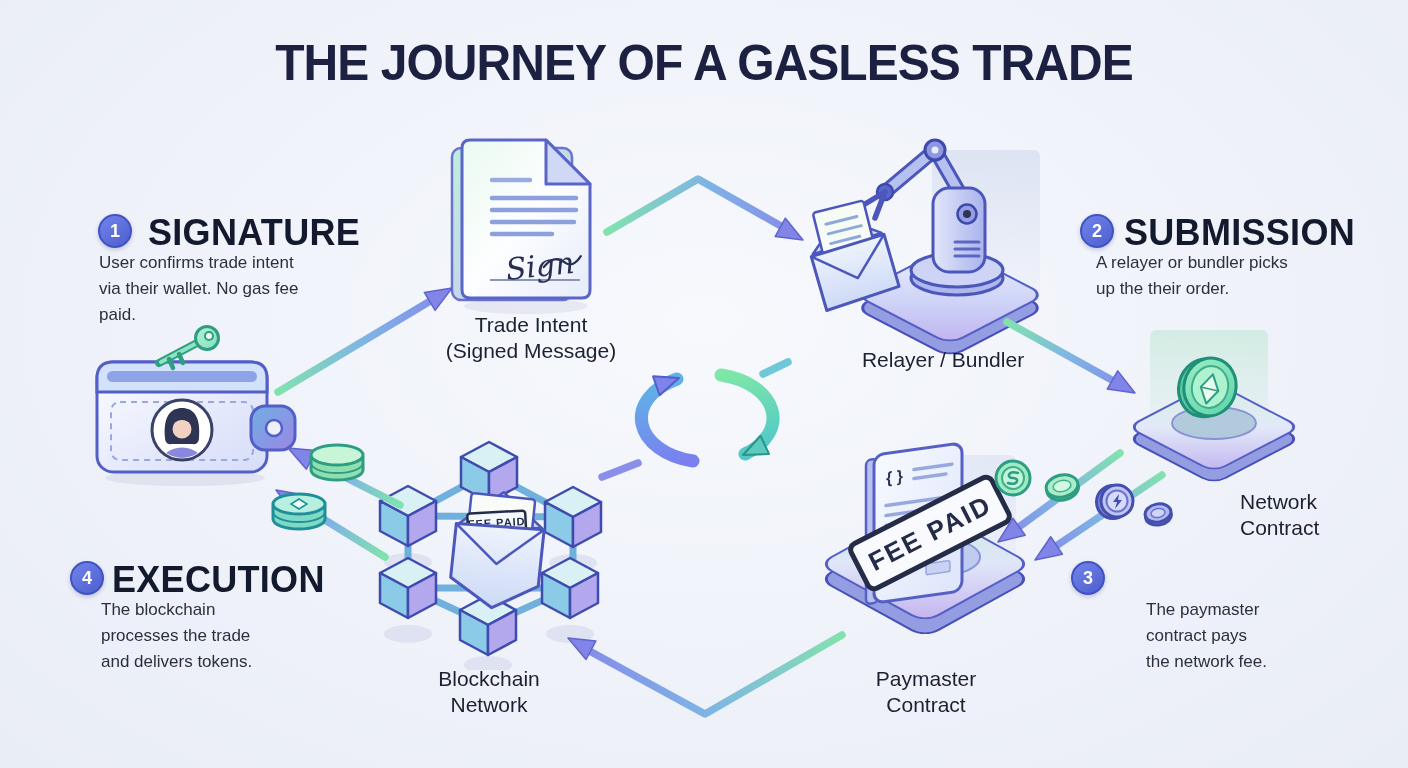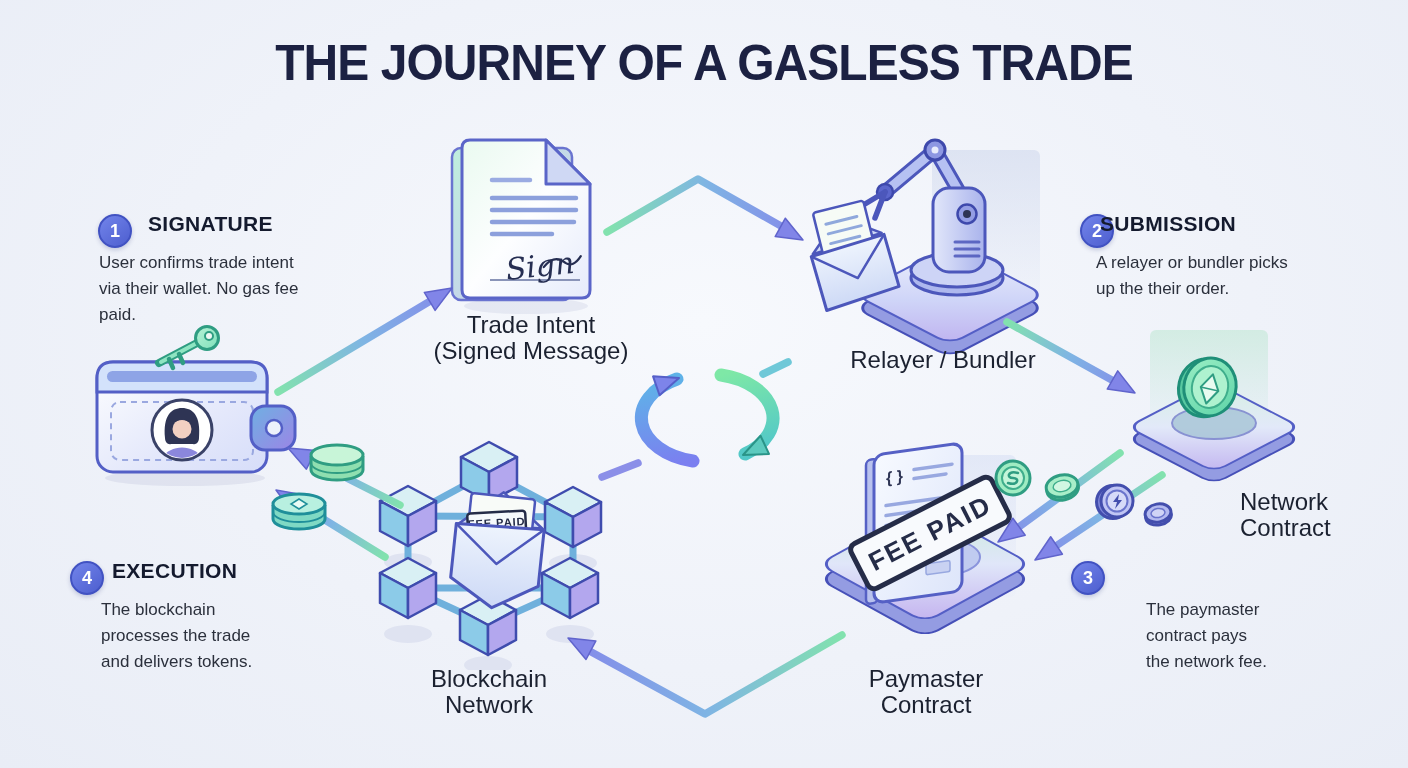--- a/index.html
+++ b/index.html
@@ -16,23 +16,23 @@
     transform:scaleX(0.96);
   }
   .step-badge{
     width:34px;height:34px;border-radius:50%;
     background:linear-gradient(140deg,#7284ea,#4d5ecf);
     border:2px solid #4152c2;box-sizing:border-box;
     color:#ffffff;font-size:18px;font-weight:bold;
     display:flex;align-items:center;justify-content:center;
     box-shadow:0 2px 4px rgba(60,70,140,.25);
   }
-  .step-title{font-size:21px;font-weight:bold;color:#141a2e;letter-spacing:.3px;}
+  .step-title{font-size:36px;font-weight:bold;color:#141a2e;letter-spacing:.3px;}
   .step-desc{font-size:17px;line-height:26px;color:#2b303c;}
-  .node-label{font-size:24px;line-height:26px;color:#1b2130;text-align:center;}
+  .node-label{font-size:21px;line-height:26px;color:#1b2130;text-align:center;}
   .node-label.left{text-align:left;}
   .panel{border-radius:6px;}
   svg text{font-family:"Liberation Sans",sans-serif;}
   svg .sig{font-family:"DejaVu Serif",serif;font-style:italic;}
 </style>
 </head>
 <body>
 
 <div id="canvas">
 
@@ -426,21 +426,21 @@
 
   <div class="abs page-title">THE JOURNEY OF A GASLESS TRADE</div>
 
   <div class="abs step-badge" style="left:98px;top:214px;">1</div>
   <div class="abs step-title" style="left:148px;top:212px;">SIGNATURE</div>
   <div class="abs step-desc pre" style="left:99px;top:250px;">User confirms trade intent
 via their wallet. No gas fee
 paid.</div>
 
   <div class="abs step-badge" style="left:1080px;top:214px;">2</div>
-  <div class="abs step-title" style="left:1100px;top:212px;">SUBMISSION</div>
+  <div class="abs step-title" style="left:1124px;top:212px;">SUBMISSION</div>
   <div class="abs step-desc pre" style="left:1096px;top:250px;">A relayer or bundler picks
 up the their order.</div>
 
   <div class="abs step-badge" style="left:1071px;top:561px;">3</div>
   <div class="abs step-desc pre" style="left:1114px;top:597px;margin-left:32px;">The paymaster
 contract pays
 the network fee.</div>
 
   <div class="abs step-badge" style="left:70px;top:561px;">4</div>
   <div class="abs step-title" style="left:112px;top:559px;">EXECUTION</div>

